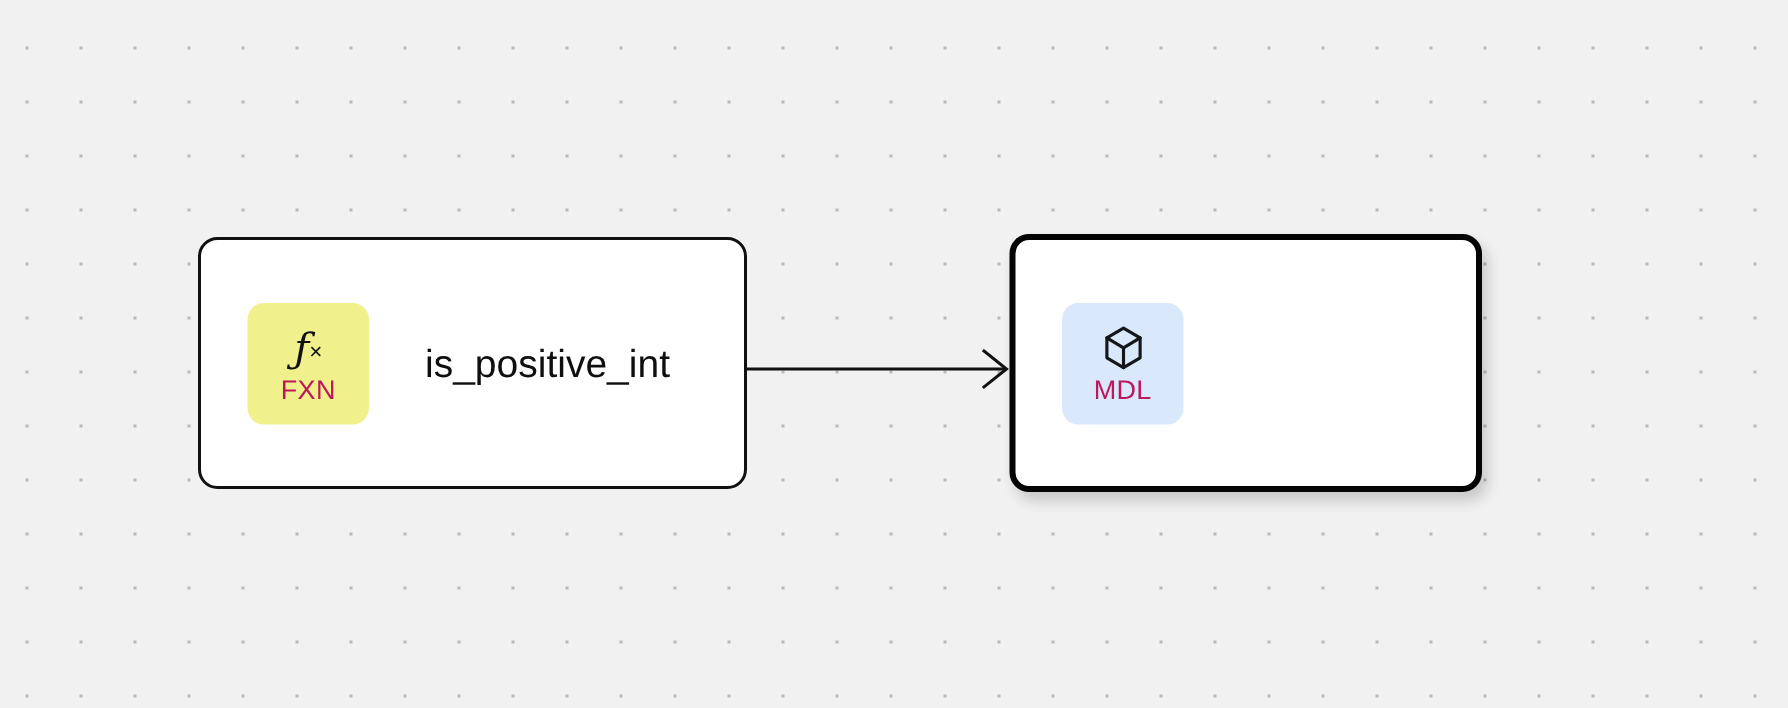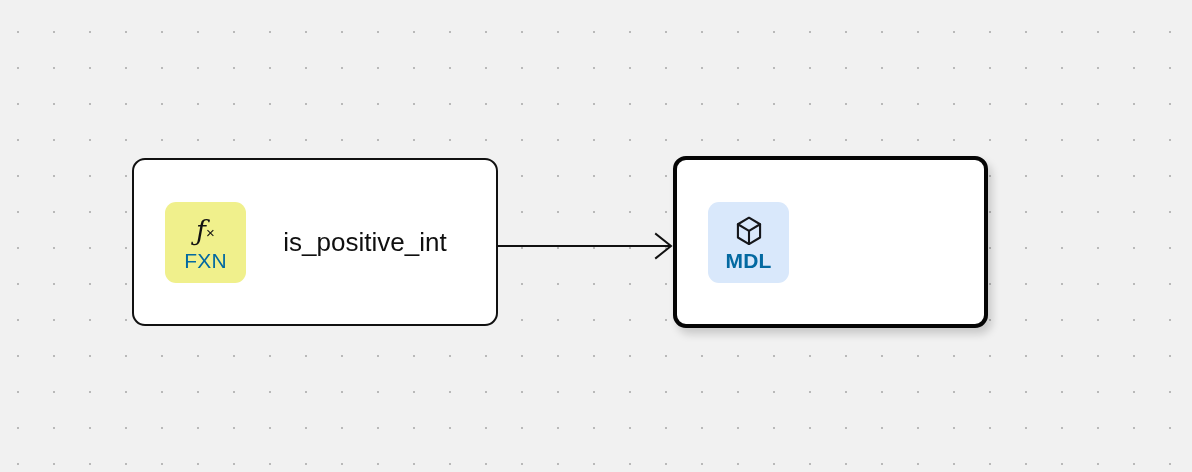--- a/index.html
+++ b/index.html
@@ -66,21 +66,20 @@
     width: 81px;
     height: 81px;
     margin-left: 31px;
     background: #f0f08c;
   }
   .badge.mdl {
     width: 81px;
     height: 81px;
     margin-left: 31px;
     background: #d9e8fb;
-    font-weight: bold;
   }
 
   .badge-glyph {
     display: flex;
     align-items: center;
     justify-content: center;
     line-height: 1;
     height: 34px;
   }
   .fx-glyph {
@@ -90,22 +89,22 @@
     color: #111111;
     line-height: 1;
   }
   .fx-glyph .times {
     font-family: "Liberation Sans", sans-serif;
     font-style: normal;
     font-size: 15px;
     vertical-align: 2px;
   }
   .badge-code {
-    font-size: 21px;
-    color: #0369a1;
+    font-size: 18px;
+    color: #be185d;
     letter-spacing: 0.2px;
     line-height: 1;
     margin-top: 2px;
   }
 
   
   .node-label {
     font-size: 26px;
     color: #0f0f0f;
     white-space: nowrap;

